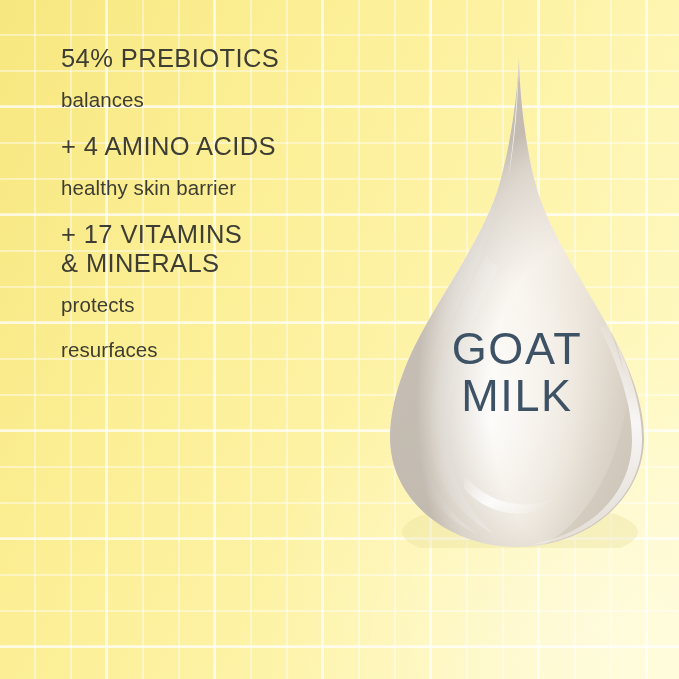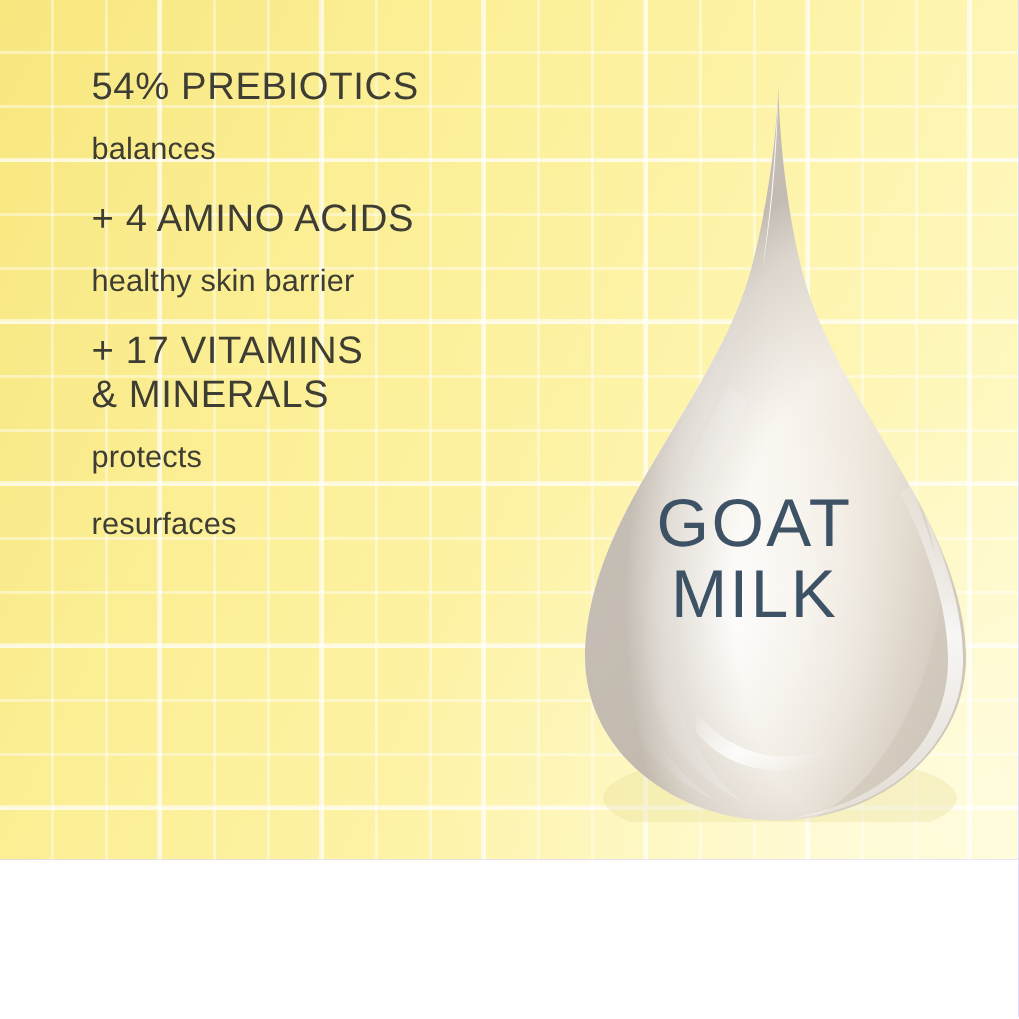--- a/index.html
+++ b/index.html
@@ -8,23 +8,23 @@
     padding: 0;
     width: 679px;
     height: 679px;
     overflow: hidden;
     font-family: "Liberation Sans", sans-serif;
   }
 
   #poster {
     position: relative;
     width: 679px;
-    height: 573px;
+    height: 679px;
     overflow: hidden;
-    background-color: #c4b5fd;
+    background-color: #86efac;
   }
 
   
   .bg-base {
     position: absolute;
     inset: 0;
     background:
       linear-gradient(115deg,
         #f7e77f 0%,
         #fbee93 28%,
@@ -109,21 +109,21 @@
     left: 378px;
     top: 56px;
     width: 278px;
     height: 492px;
   }
   .droplet-wrap svg { display: block; width: 100%; height: 100%; }
 
   
   .drop-text {
     position: absolute;
-    left: 364px;
+    left: 378px;
     top: 56px;
     width: 278px;
     height: 492px;
     pointer-events: none;
   }
 
   .goat-line {
     position: absolute;
     left: 0; right: 0;
     top: 269px;

